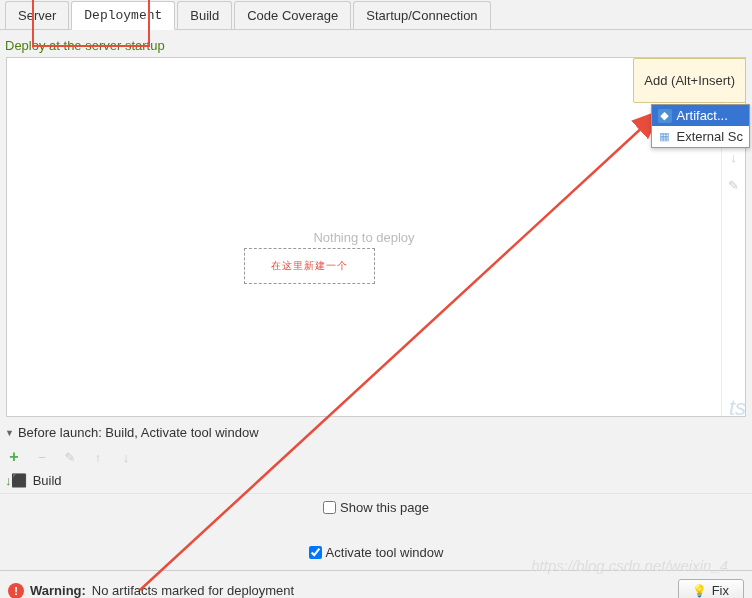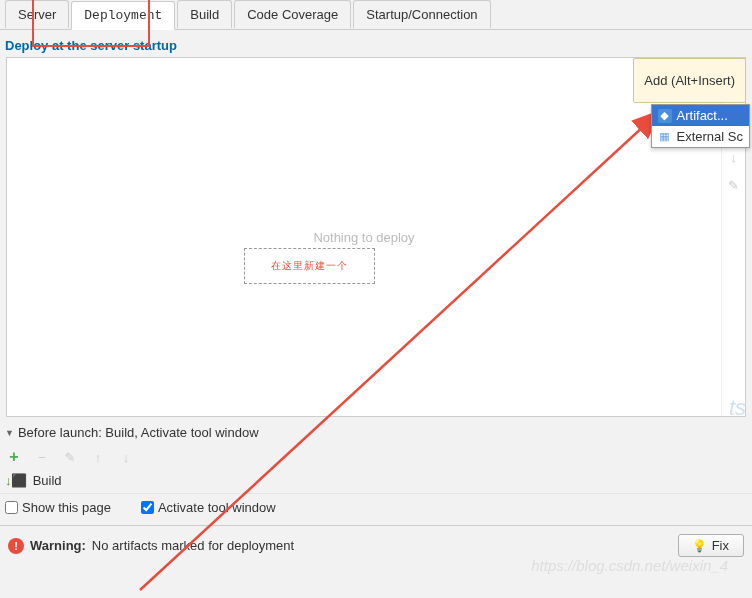--- a/index.html
+++ b/index.html
@@ -1,24 +1,24 @@
 <!DOCTYPE html>
 <html><head>
   <meta charset="utf-8">
   <style>
     * { margin: 0; padding: 0; box-sizing: border-box; font-family: "Segoe UI", Tahoma, sans-serif; font-size: 13px; }
     body { background: #f2f2f2; width: 752px; height: 598px; overflow: hidden; position: relative; }
     
-    .tabs { display: flex; background: #f2f2f2; border-bottom: 1px solid #ccc; padding-left: 5px; height: 30px; align-items: flex-start; }
+    .tabs { display: flex; background: #f2f2f2; border-bottom: 1px solid #ccc; padding-left: 5px; height: 30px; align-items: center; }
     .tab { padding: 6px 12px; border: 1px solid #ccc; border-bottom: none; background: #f2f2f2; margin-right: 2px; cursor: pointer; color: #333; border-radius: 3px 3px 0 0; }
     .tab.active { background: #fff; border-bottom: 1px solid #fff; position: relative; top: 1px; font-family: Liberation Mono, monospace; }
     
     .red-box1 { position: absolute; border: 2px solid #e74c3c; top: -8px; left: 32px; width: 118px; height: 55px; z-index: 50; pointer-events: none; }
     
-    .section-label { padding: 8px 5px 4px; color: #0369a1; font-weight: bold; }
+    .section-label { padding: 8px 5px 4px; color: #4d7c0f; }
     
     .deploy-panel { margin: 0 6px; background: #fff; border: 1px solid #ccc; height: 360px; display: flex; position: relative; }
     .deploy-main { flex: 1; display: flex; align-items: center; justify-content: center; color: #bbb; position: relative; }
     .deploy-side { width: 24px; display: flex; flex-direction: column; align-items: center; padding-top: 6px; gap: 10px; border-left: 1px solid #eee; }
     .side-btn { width: 18px; height: 18px; display: flex; align-items: center; justify-content: center; cursor: pointer; color: #999; }
     .side-btn.add { color: #4caf50; font-size: 18px; font-weight: bold; }
     .side-btn.disabled { color: #ccc; cursor: default; }
     
     .annotation-box { position: absolute; top: 248px; left: 244px; border: 1px dashed #999; padding: 10px 26px; color: #e74c3c; font-size: 10px; letter-spacing: 1px; }
     
@@ -37,21 +37,21 @@
     .expander .arrow { font-size: 9px; color: #666; }
     
     .toolbar { display: flex; gap: 10px; padding: 4px 5px; align-items: center; }
     .tool-btn { width: 18px; height: 18px; display: flex; align-items: center; justify-content: center; cursor: pointer; }
     .tool-btn.add { color: #4caf50; font-size: 16px; font-weight: bold; }
     .tool-btn.disabled { color: #ccc; cursor: default; }
     
     .task-row { padding: 3px 5px; display: flex; align-items: center; gap: 5px; color: #333; }
     .hammer-icon { color: #5a8e3e; font-size: 13px; }
     
-    .checks { display: flex; gap: 30px; padding: 6px 5px; align-items: center; color: #333; border-top: 1px solid #e5e5e5; margin-top: 2px; }
+    .checks { display: flex; gap: 30px; padding: 6px 5px; align-items: center; color: #333; border-top: 1px solid #e5e5e5; margin-top: 2px; flex-direction: column; }
     .checks label { display: flex; align-items: center; gap: 4px; cursor: pointer; }
     .checks input { margin: 0; }
     
     .sep { height: 1px; background: #ccc; margin: 4px 0 0; }
     
     .footer { display: flex; align-items: center; padding: 8px 8px; gap: 6px; justify-content: space-between; }
     .footer-left { display: flex; align-items: center; gap: 6px; color: #333; }
     .warn-icon { width: 16px; height: 16px; border-radius: 50%; background: #e74c3c; color: #fff; display: flex; align-items: center; justify-content: center; font-size: 11px; font-weight: bold; }
     .fix-btn { padding: 3px 14px; border: 1px solid #b0b0b0; background: linear-gradient(#fdfdfd, #ececec); border-radius: 3px; cursor: pointer; display: flex; align-items: center; gap: 4px; color: #333; }
     .bulb { color: #e8b030; font-size: 12px; }

